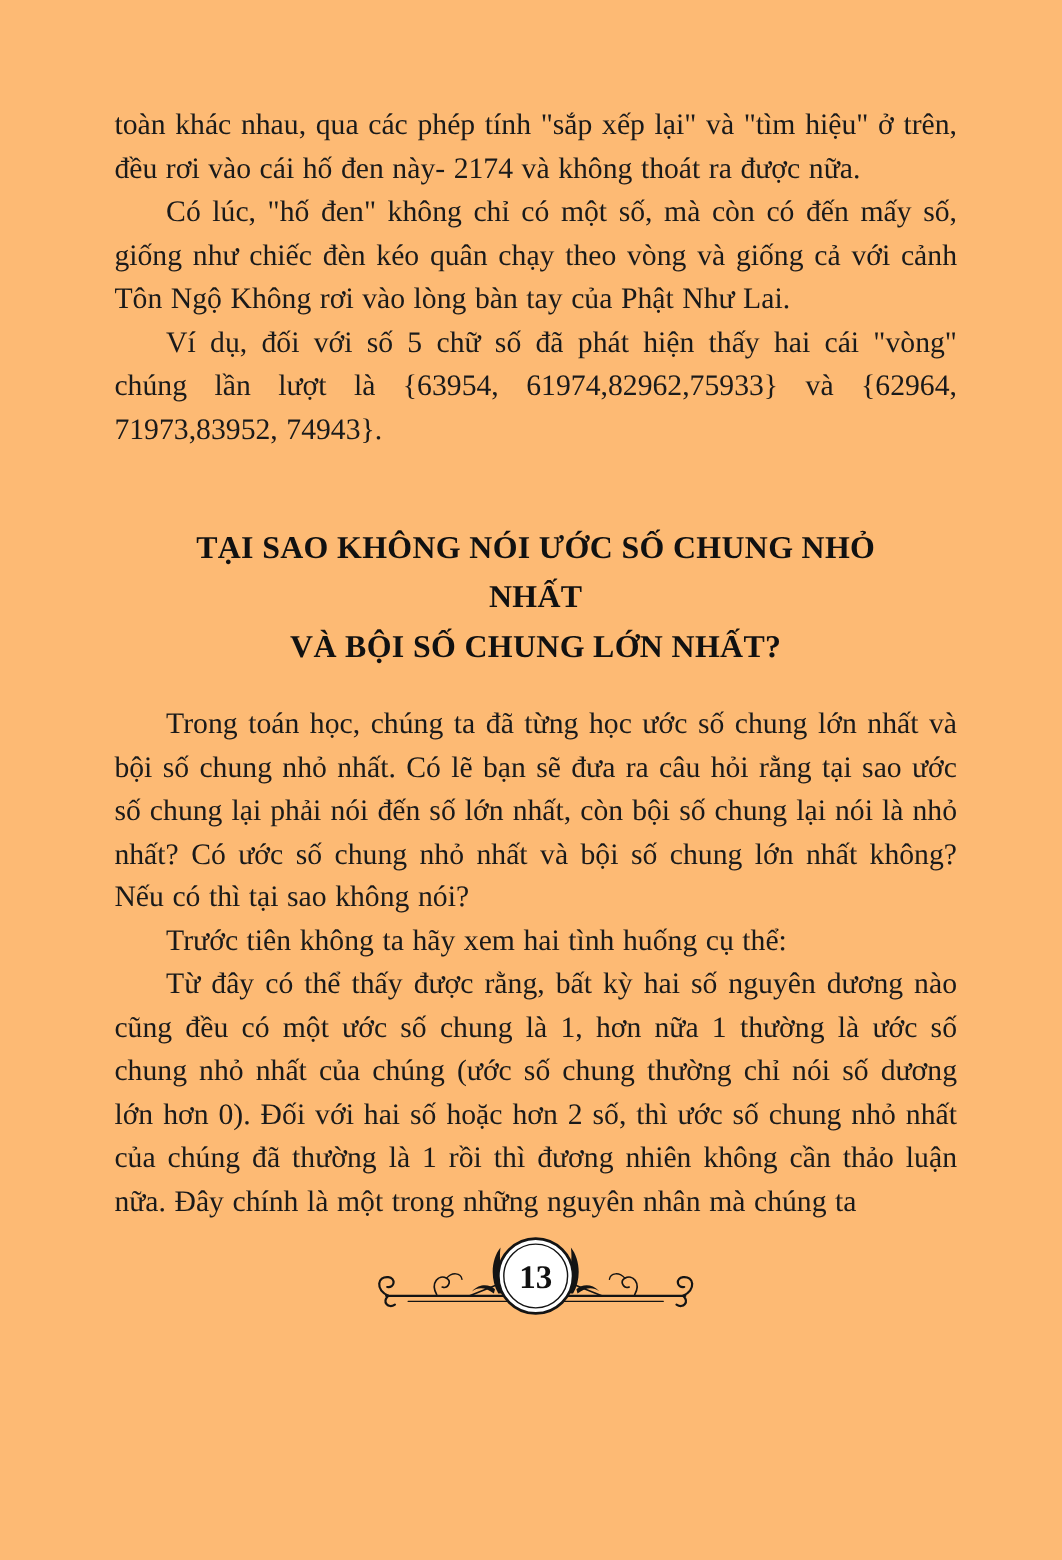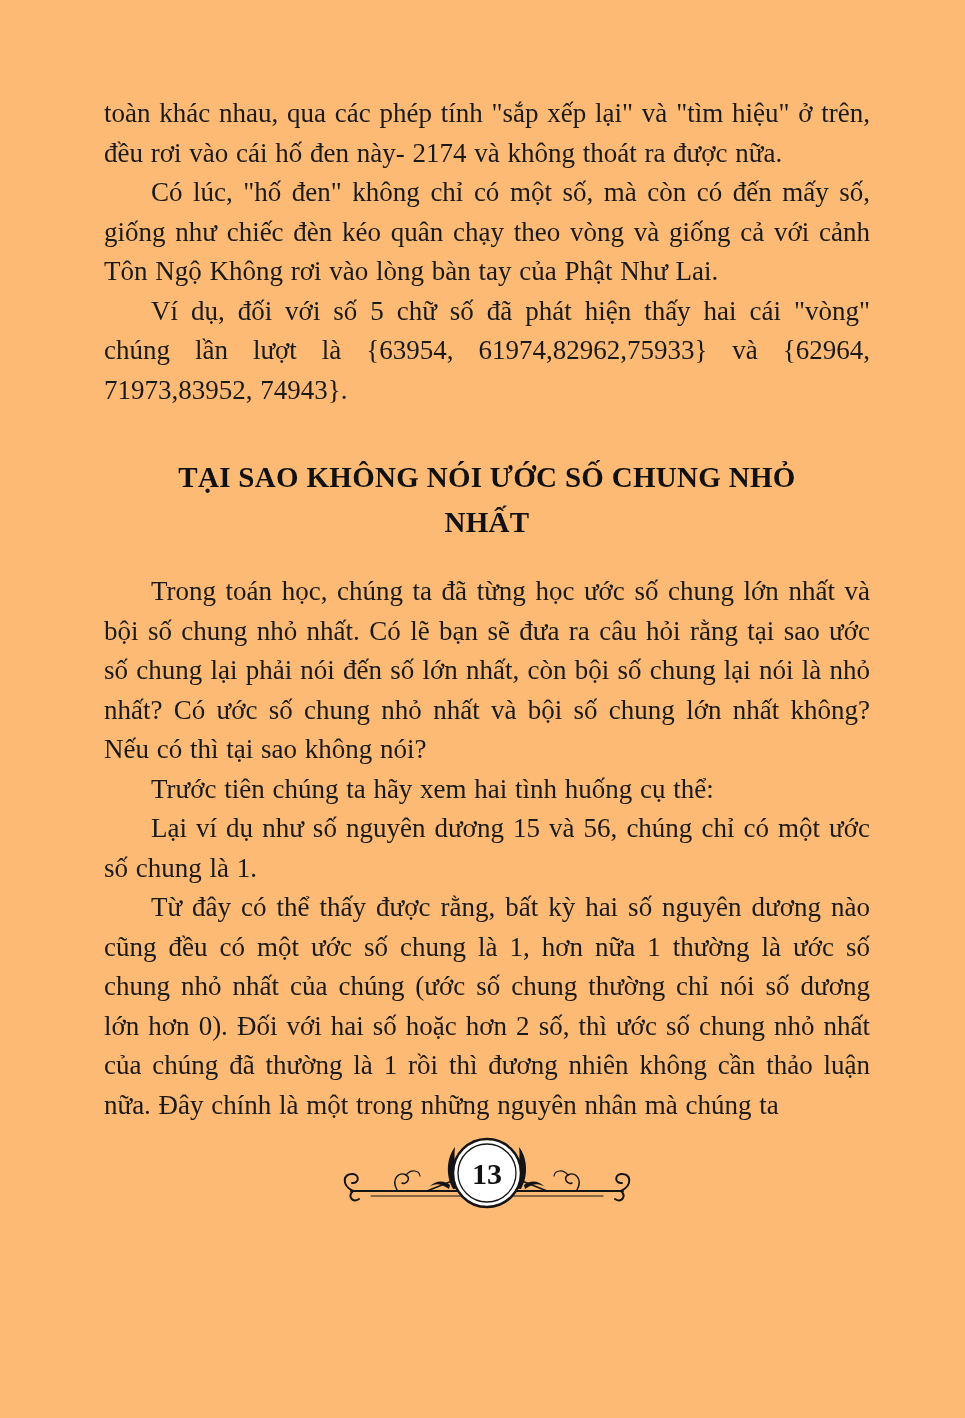--- a/index.html
+++ b/index.html
@@ -23,21 +23,21 @@
   p.body-par {
     margin: 0;
     font-size: 27px;
     line-height: 39.5px;
     text-align: justify;
     text-indent: 47px;
     word-spacing: 1px;
   }
   p.no-indent { text-indent: 0; }
   h2.section-heading {
-    margin: 45px 30px 27px 30px;
+    margin: 66px 30px 27px 30px;
     text-align: center;
     font-size: 29px;
     line-height: 45px;
     font-weight: bold;
     letter-spacing: 0.3px;
     color: #111111;
   }
   h2.section-heading span { display: block; }
   .footer-ornament {
     margin-top: 4px;
@@ -50,25 +50,25 @@
 
 <div class="page">
   <div class="content">
 
     <p class="body-par no-indent">toàn khác nhau, qua các phép tính "sắp xếp lại" và "tìm hiệu" ở trên, đều rơi vào cái hố đen này- 2174 và không thoát ra được nữa.</p>
     <p class="body-par">Có lúc, "hố đen" không chỉ có một số, mà còn có đến mấy số, giống như chiếc đèn kéo quân chạy theo vòng và giống cả với cảnh Tôn Ngộ Không rơi vào lòng bàn tay của Phật Như Lai.</p>
     <p class="body-par">Ví dụ, đối với số 5 chữ số đã phát hiện thấy hai cái "vòng" chúng lần lượt là {63954, 61974,82962,75933} và {62964, 71973,83952, 74943}.</p>
 
     <h2 class="section-heading">
       <span>TẠI SAO KHÔNG NÓI ƯỚC SỐ CHUNG NHỎ NHẤT</span>
+      <span>VÀ BỘI SỐ CHUNG LỚN NHẤT?</span>
     </h2>
 
     <p class="body-par">Trong toán học, chúng ta đã từng học ước số chung lớn nhất và bội số chung nhỏ nhất. Có lẽ bạn sẽ đưa ra câu hỏi rằng tại sao ước số chung lại phải nói đến số lớn nhất, còn bội số chung lại nói là nhỏ nhất? Có ước số chung nhỏ nhất và bội số chung lớn nhất không? Nếu có thì tại sao không nói?</p>
-    <p class="body-par">Trước tiên chúng ta hãy xem hai tình huống cụ thể:</p>
-    <p class="body-par">Lại ví dụ như số nguyên dương 15 và 56, chúng chỉ có một ước số chung là 1.</p>
+    <p class="body-par">Trước tiên không ta hãy xem hai tình huống cụ thể:</p>
     <p class="body-par">Từ đây có thể thấy được rằng, bất kỳ hai số nguyên dương nào cũng đều có một ước số chung là 1, hơn nữa 1 thường là ước số chung nhỏ nhất của chúng (ước số chung thường chỉ nói số dương lớn hơn 0). Đối với hai số hoặc hơn 2 số, thì ước số chung nhỏ nhất của chúng đã thường là 1 rồi thì đương nhiên không cần thảo luận nữa. Đây chính là một trong những nguyên nhân mà chúng ta</p>
 
     <div class="footer-ornament">
       <svg width="300" height="98" viewBox="0 0 300 98">
         <g stroke="#141414" fill="none" stroke-width="2" stroke-linecap="round">
 
           <line x1="14" y1="62" x2="286" y2="62"></line>
           <line x1="34" y1="67" x2="266" y2="67" stroke-width="1.2"></line>
 
           <path d="M16,62 C4,56 6,44 16,45 C23,46 22,55 15,54"></path>

